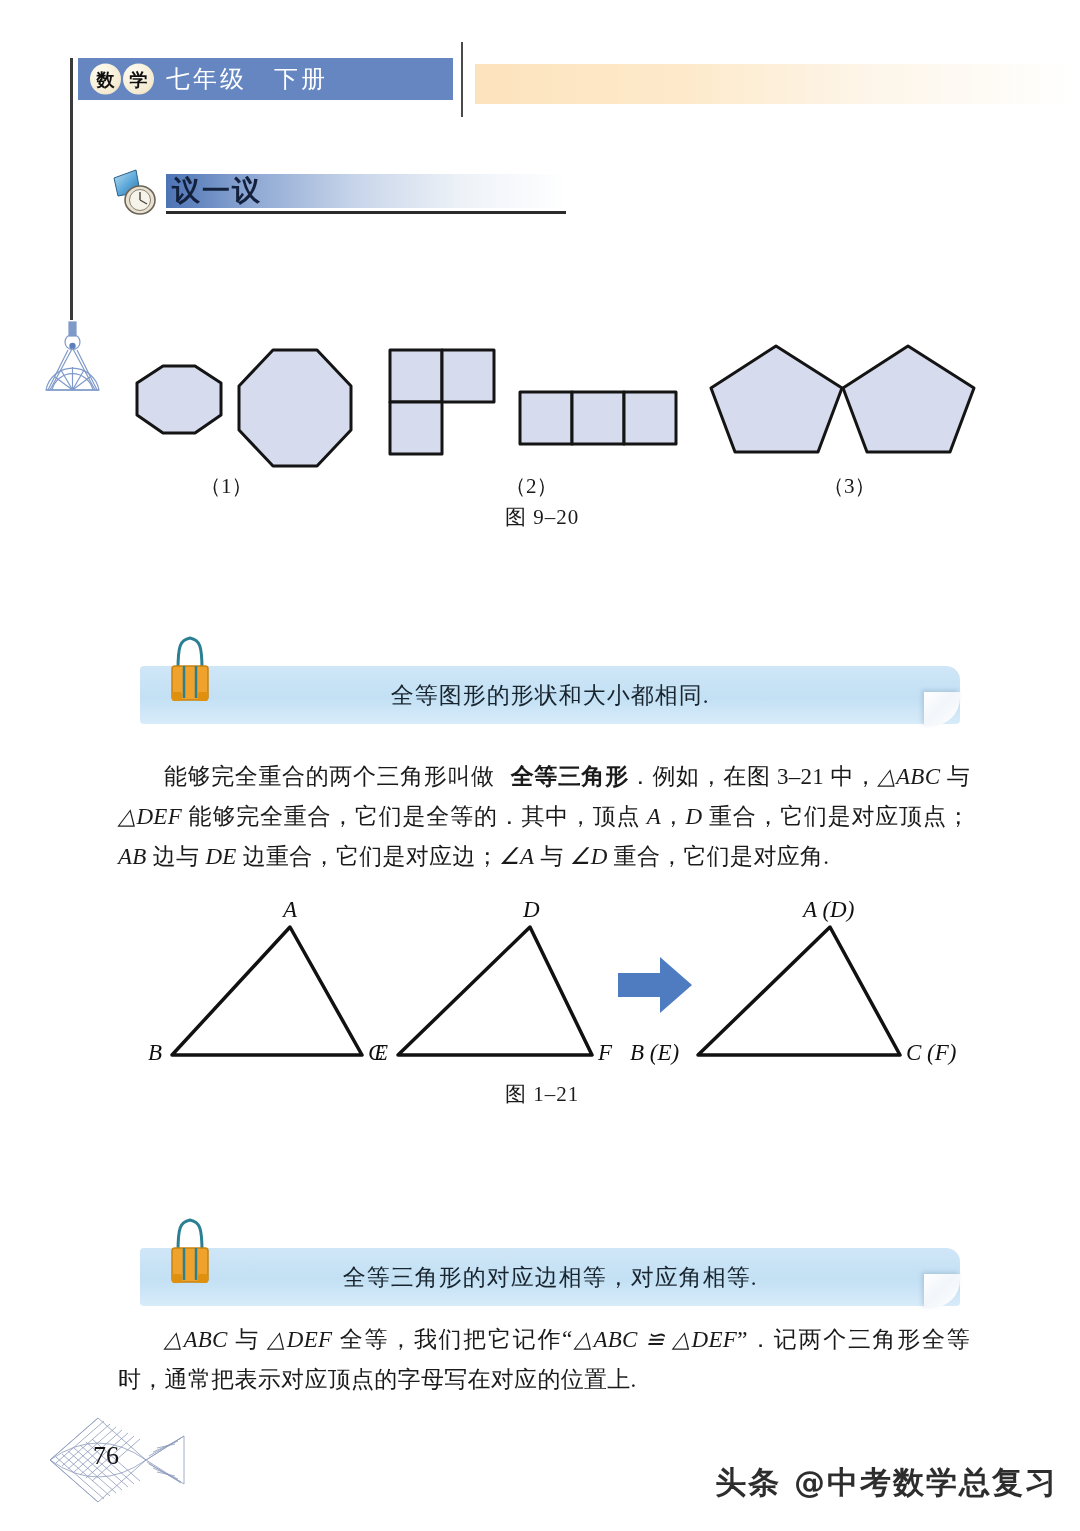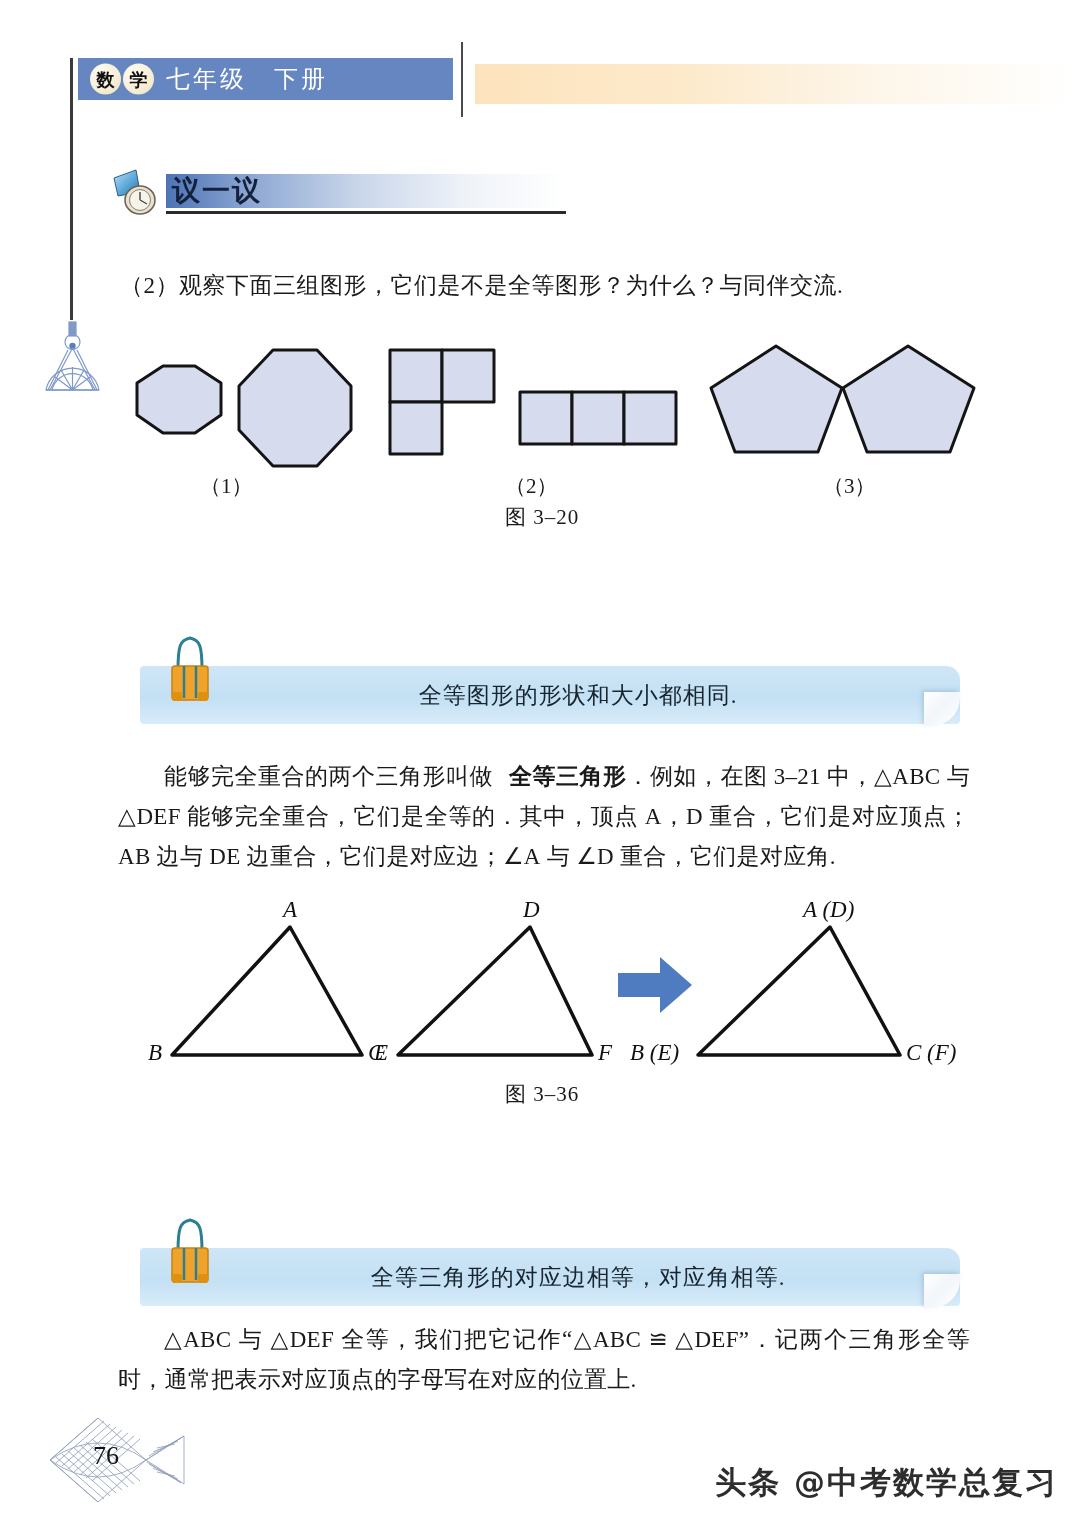--- a/index.html
+++ b/index.html
@@ -63,21 +63,21 @@
   .q2{left:120px;top:268px;}
   .q3{left:120px;top:568px;}
   .ask{position:absolute;left:168px;top:1135px;font-size:23px;letter-spacing:.5px;}
 
   .para{
     position:absolute;font-size:23px;line-height:40px;letter-spacing:.3px;
     text-align:justify;
   }
   .para-1{left:118px;top:757px;width:852px;text-indent:2em;}
   .para-2{left:118px;top:1320px;width:852px;text-indent:2em;}
-  .mi{font-family:"Liberation Serif",serif;}
+  .mi{font-style:italic;font-family:"Liberation Serif",serif;}
   .bold{font-weight:bold;margin-left:16px;}
 
   
   .fig320{position:absolute;left:100px;top:330px;width:900px;height:200px;}
   .grp-label{position:absolute;font-size:21px;}
   .cap{position:absolute;font-size:21px;letter-spacing:1px;}
   .cap320{left:505px;top:503px;}
   .cap321{left:505px;top:1080px;}
 
   
@@ -89,21 +89,21 @@
   }
   .callout .curl{
     position:absolute;right:0;bottom:-2px;width:36px;height:34px;
     background:linear-gradient(135deg,#ffffff 0%,#f2f6fa 45%,#ffffff 100%);
     border-radius:0 0 28px 0;
     box-shadow:-2px -2px 4px rgba(120,150,175,.35);
   }
   .callout .txt{
     position:absolute;left:0;top:0;width:100%;height:58px;
     display:flex;align-items:center;justify-content:center;
-    font-size:23px;letter-spacing:1px;color:#18242e;margin-left:28px;
+    font-size:23px;letter-spacing:1px;color:#18242e;
   }
   .clip{position:absolute;left:22px;top:-36px;width:56px;height:78px;}
   .callout-1{left:140px;top:666px;width:820px;}
   .callout-2{left:140px;top:1248px;width:820px;}
 
   
   .fig321{position:absolute;left:140px;top:895px;width:830px;height:180px;}
 
   
   .pgnum{
@@ -163,21 +163,20 @@
       </defs>
       <path d="M4 12 L26 4 L30 26 L8 30 Z" fill="url(#mg)" stroke="#2a5f88" stroke-width="1"></path>
       <ellipse cx="30" cy="34" rx="15" ry="14" fill="#e8e2d4" stroke="#6b6354" stroke-width="1.6"></ellipse>
       <circle cx="30" cy="34" r="10.5" fill="#f6f3ea" stroke="#8a806c" stroke-width="1"></circle>
       <path d="M30 34 L30 26 M30 34 L37 38" stroke="#4a4438" stroke-width="1.4" fill="none"></path>
     </svg>
     <div class="sec-band"></div>
     <div class="sec-title">议一议</div>
   </div>
 
-  <div class="q q2">（2）观察下面三组图形，它们是不是全等图形？为什么？与同伴交流.</div>
 
   <div class="fig320">
     <svg width="900" height="200" viewBox="0 0 900 200">
       <g fill="#d6dcee" stroke="#141414" stroke-width="3" stroke-linejoin="round">
 
         <polygon points="37,53 63,36 95,36 121,53 121,85 95,103 63,103 37,85"></polygon>
 
         <polygon points="139,56 173,20 217,20 251,56 251,100 217,136 173,136 139,100"></polygon>
 
         <g>
@@ -193,21 +192,21 @@
         </g>
 
         <polygon points="676,16 742,58 718,122 635,122 611,58"></polygon>
         <polygon points="808,16 874,58 850,122 767,122 743,58"></polygon>
       </g>
     </svg>
     <span class="grp-label" style="left:100px;top:142px;">（1）</span>
     <span class="grp-label" style="left:405px;top:142px;">（2）</span>
     <span class="grp-label" style="left:723px;top:142px;">（3）</span>
   </div>
-  <div class="cap cap320">图 3–20</div>
+  <div class="cap cap320">图 9–20</div>
 
 
   <div class="callout callout-1">
     <div class="box"></div>
     <div class="curl"></div>
     <div class="txt">全等图形的形状和大小都相同.</div>
     <svg class="clip" viewBox="0 0 56 78">
       <path d="M16 40 C16 16, 18 10, 28 8 C38 10, 40 16, 40 40" fill="none" stroke="#2b7f93" stroke-width="3"></path>
       <rect x="10" y="36" width="36" height="34" rx="3" fill="#f0a32c" stroke="#c8820f" stroke-width="1.5"></rect>
       <path d="M22 36 L22 68 M34 36 L34 68" stroke="#2b7f93" stroke-width="2.5" fill="none"></path>
@@ -234,21 +233,21 @@
         <text x="383" y="22">D</text>
         <text x="234" y="165">E</text>
         <text x="458" y="165">F</text>
         <text x="663" y="22">A (D)</text>
         <text x="490" y="165">B (E)</text>
         <text x="766" y="165">C (F)</text>
       </g>
       <path d="M478 78 L520 78 L520 62 L552 90 L520 118 L520 102 L478 102 Z" fill="#4f7cc0"></path>
     </svg>
   </div>
-  <div class="cap cap321">图 3–36</div>
+  <div class="cap cap321">图 1–21</div>
 
 
   <div class="callout callout-2">
     <div class="box"></div>
     <div class="curl"></div>
     <div class="txt">全等三角形的对应边相等，对应角相等.</div>
     <svg class="clip" viewBox="0 0 56 78">
       <path d="M16 40 C16 16, 18 10, 28 8 C38 10, 40 16, 40 40" fill="none" stroke="#2b7f93" stroke-width="3"></path>
       <rect x="10" y="36" width="36" height="34" rx="3" fill="#f0a32c" stroke="#c8820f" stroke-width="1.5"></rect>
       <path d="M22 36 L22 68 M34 36 L34 68" stroke="#2b7f93" stroke-width="2.5" fill="none"></path>

